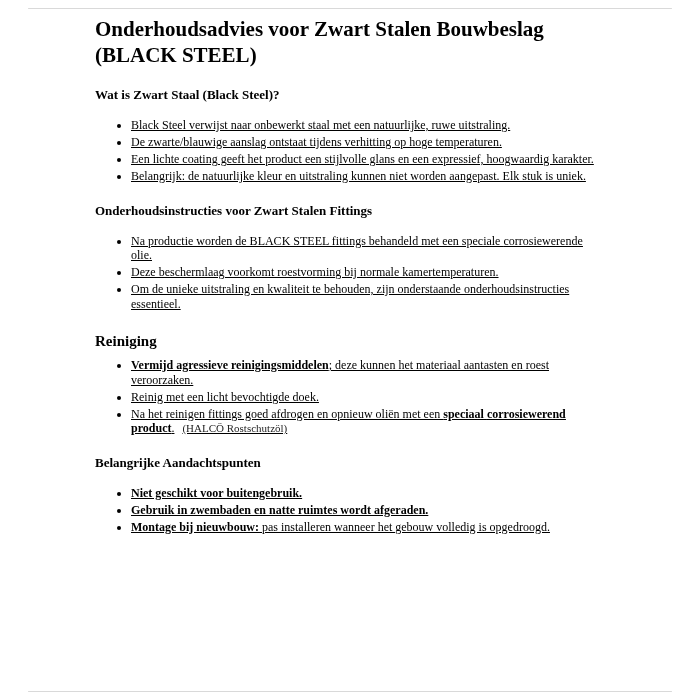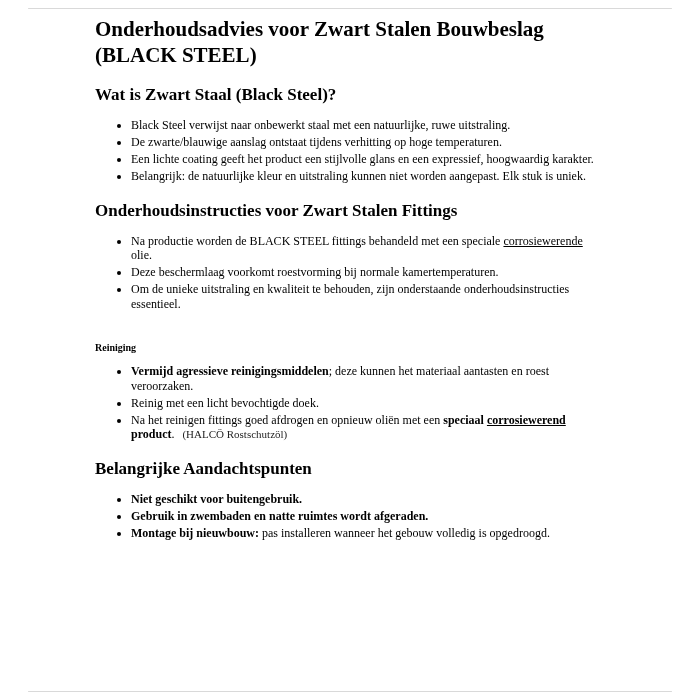--- a/index.html
+++ b/index.html
@@ -28,35 +28,36 @@
   .edge-rule.top { top: 8px; }
   .edge-rule.bottom { bottom: 8px; }
   h1 {
     font-size: 21px;
     line-height: 26px;
     font-weight: bold;
     margin: 0 0 10px 0;
     max-width: 470px;
   }
   h2 {
-    font-size: 17px;
+    font-size: 13px;
     line-height: 22px;
     font-weight: bold;
     margin: 16px 0 12px 0;
   }
   h3 {
-    font-size: 10px;
+    font-size: 15px;
     line-height: 17px;
     font-weight: bold;
-    margin: 28px 0 8px 0;
+    margin: 22px 0 8px 0;
   }
   ul {
     margin: 0 0 4px 0;
     padding-left: 36px;
     list-style: disc;
+    text-decoration: underline;
   }
   li {
     font-size: 12px;
     line-height: 14.5px;
     margin-bottom: 2.5px;
     max-width: 475px;
   }
   .seg-b { font-weight: bold; margin-top: 48px; }
   .seg-u { text-decoration: underline; }
   .seg-small {

